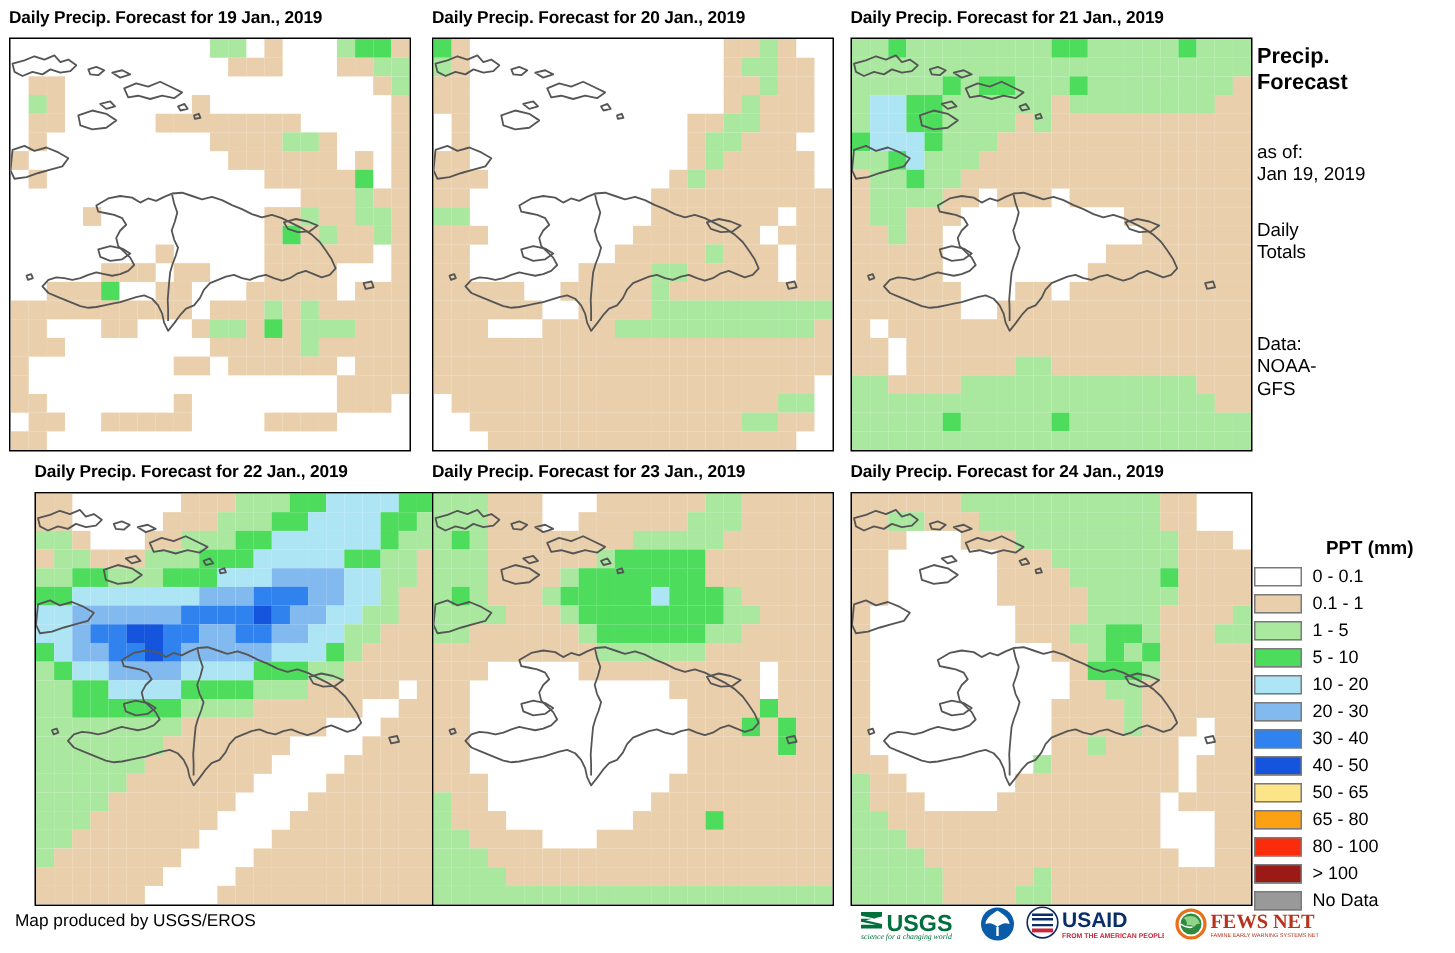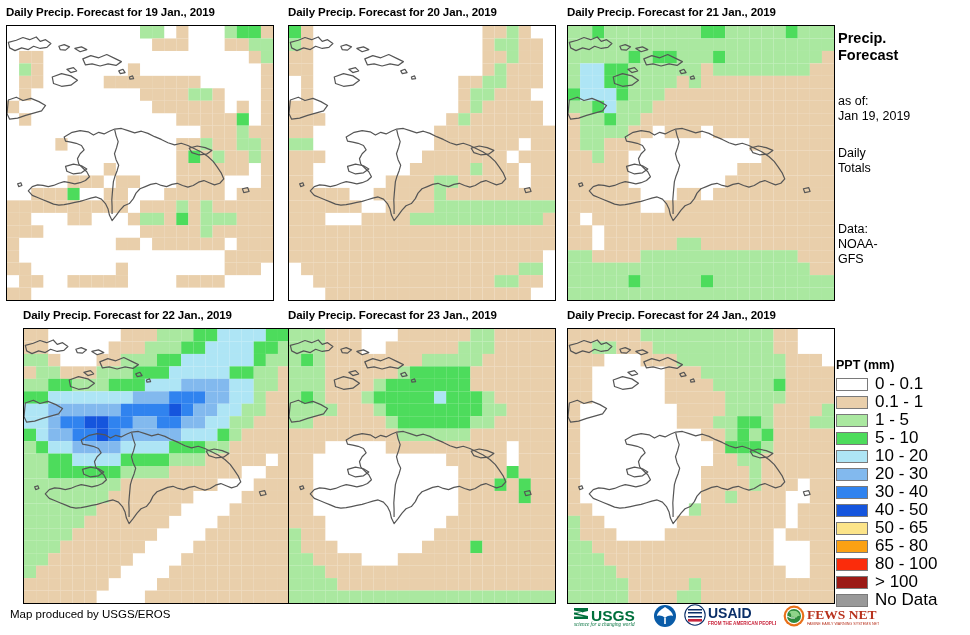--- a/index.html
+++ b/index.html
@@ -25,27 +25,27 @@
   #info-panel{position:absolute;left:838px;top:30px;width:130px;}
   #info-panel .big{
     font-size:14.5px;font-weight:bold;line-height:17px;color:#000;
   }
   #info-panel .blk{
     font-size:12.5px;line-height:15px;color:#000;margin-top:16px;
   }
 
   
   #legend{position:absolute;left:836px;top:358px;width:134px;}
-  #legend .leg-title{font-size:12.5px;font-weight:bold;color:#000;margin-bottom:3px;}
+  #legend .leg-title{font-size:12.5px;font-weight:bold;color:#000;margin-bottom:3px;margin-left:48px;}
   .leg-row{display:flex;align-items:center;height:18px;}
   .leg-sw{
     width:32px;height:13px;border:1px solid #7a7a7a;box-sizing:border-box;
     flex:0 0 auto;
   }
-  .leg-lab{font-size:17px;color:#000;margin-left:7px;white-space:nowrap;}
+  .leg-lab{font-size:12px;color:#000;margin-left:7px;white-space:nowrap;}
 
   
   #credit{
     position:absolute;left:10px;top:608px;
     font-size:11.5px;color:#000;
   }
   #logos{position:absolute;left:572px;top:602px;height:28px;display:flex;align-items:center;gap:7px;}
   .logo{height:26px;display:flex;align-items:center;}
   .logo svg{display:block;}
 </style>

